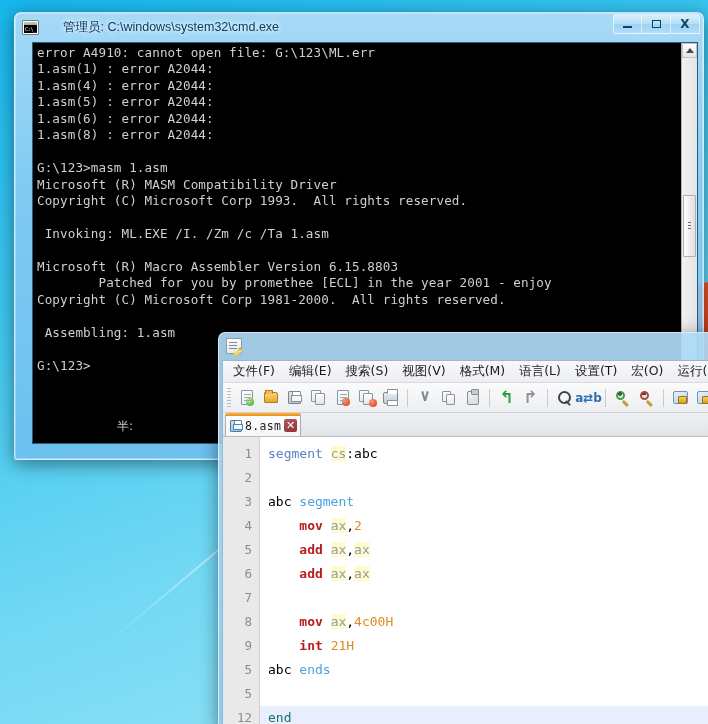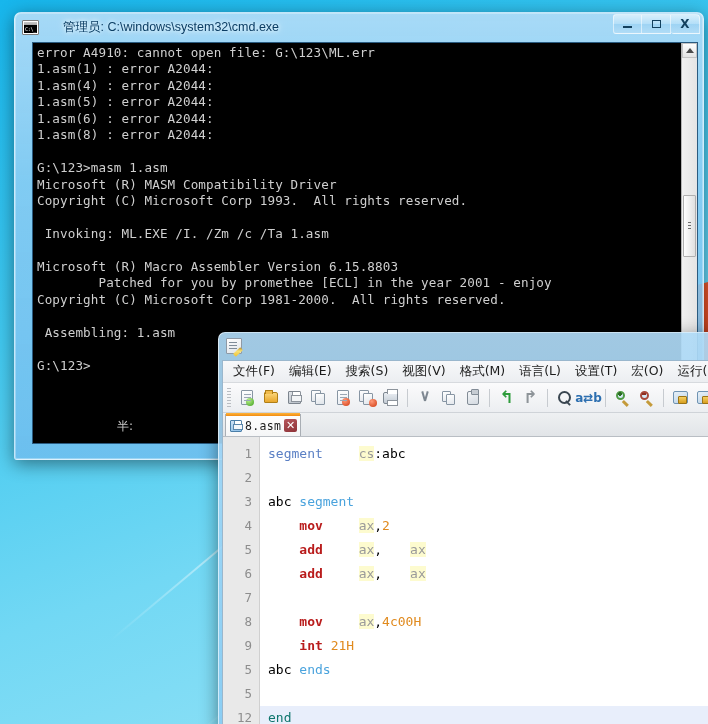--- a/index.html
+++ b/index.html
@@ -454,21 +454,21 @@
   }
   .cline {
     height: 24px; line-height: 24px;
     padding-left: 8px;
     font-family: "DejaVu Sans Mono", monospace;
     font-size: 13px;
     white-space: pre;
   }
   .cline.active { background: #e8eefb; }
   .tk-assume { color: #5a7fc4; }
-  .tk-reg { color: #9a9a9a; background: #fdfbcf; margin-left: 28px; }
+  .tk-reg { color: #9a9a9a; background: #fdfbcf; }
   .tk-plain { color: #000; }
   .tk-seg { color: #4aa3dd; }
   .tk-instr { color: #b91c1c; font-weight: bold; }
   .tk-num { color: #e08a1e; }
   .tk-end { color: #0f766e; }
   .tk-punct { color: #000; }
 </style>
 </head>
 <body>
 

